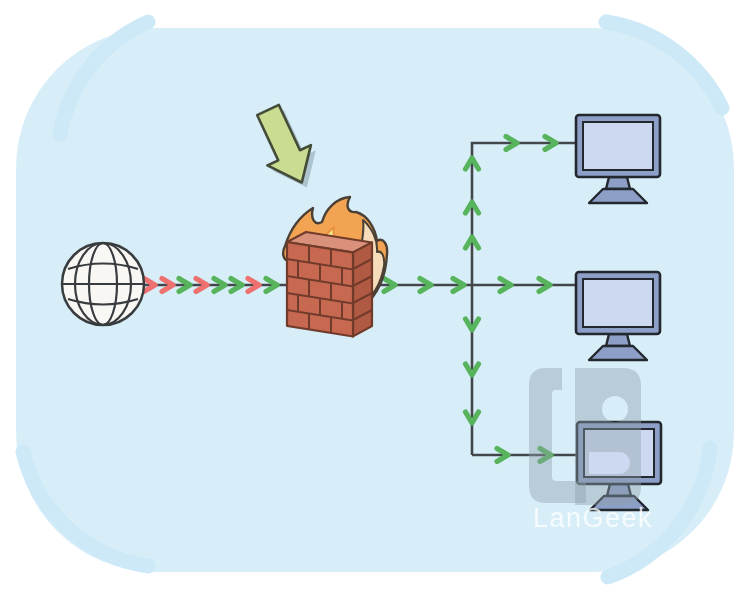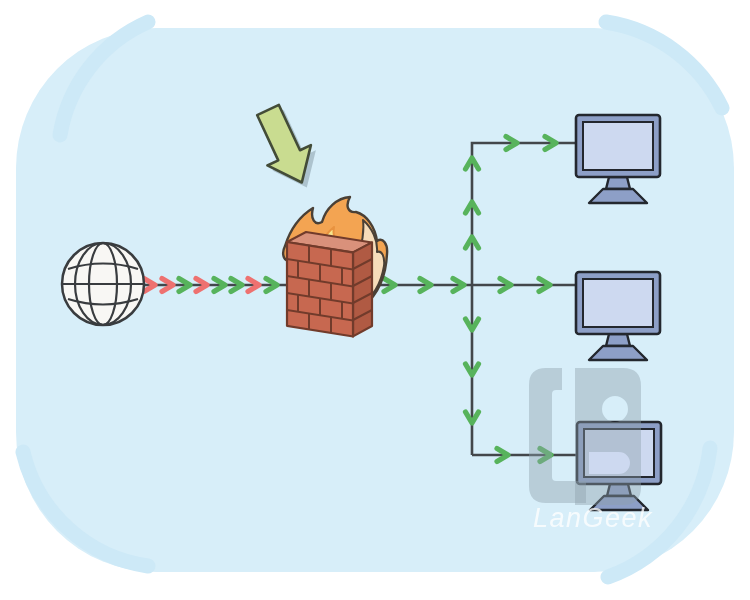--- a/index.html
+++ b/index.html
@@ -1,17 +1,17 @@
 <!DOCTYPE html>
 <html style="--page_bg: #ffffff; --panel_bg: #d7eef9; --arc_stroke: #cde9f7; --line_color: #43474b; --chevron_green: #57b35c; --chevron_red: #ee7170; --globe_fill: #f8f7f4; --globe_stroke: #393c3f; --flame_orange: #f3a452; --flame_cream: #f6dcba; --flame_yellow: #f7e58c; --flame_stroke: #4a4036; --flame_inner_stroke: #e8923f; --brick_fill: #c76850; --brick_side: #b05a43; --brick_top: #d9917b; --brick_stroke: #713b2b; --arrow_fill: #c9dc90; --arrow_stroke: #434c38; --arrow_shadow: rgba(110,130,142,0.40); --monitor_bezel: #8d9fc7; --monitor_screen: #cdd9f0; --monitor_stroke: #23272e; --watermark_grey: #8da0ab; --watermark_text: #ffffff;"><head>
 <meta charset="utf-8">
 <title>Diagram</title>
 <style>
   html,body{margin:0;padding:0;background:var(--page_bg,#fff);}
-  .canvas{width:750px;height:600px;position:relative;overflow:hidden;font-family:"Liberation Sans",sans-serif;font-style:italic;}
+  .canvas{width:750px;height:600px;position:relative;overflow:hidden;font-family:"Liberation Sans",sans-serif;}
   svg{display:block}
   .panel{fill:var(--panel_bg)}
   .arc{stroke:var(--arc_stroke);stroke-width:15;fill:none;stroke-linecap:round}
   .netline{stroke:var(--line_color);stroke-width:2.6;fill:none}
   .chv{fill:none;stroke-width:5.2;stroke-linecap:round;stroke-linejoin:round}
   .chv-g{stroke:var(--chevron_green)}
   .chv-r{stroke:var(--chevron_red)}
   .globe{fill:var(--globe_fill);stroke:var(--globe_stroke);stroke-width:2.5}
   .globe-line{fill:none;stroke:var(--globe_stroke);stroke-width:2.2}
   .flame-outer{fill:var(--flame_orange);stroke:var(--flame_stroke);stroke-width:2.4;stroke-linejoin:round}

